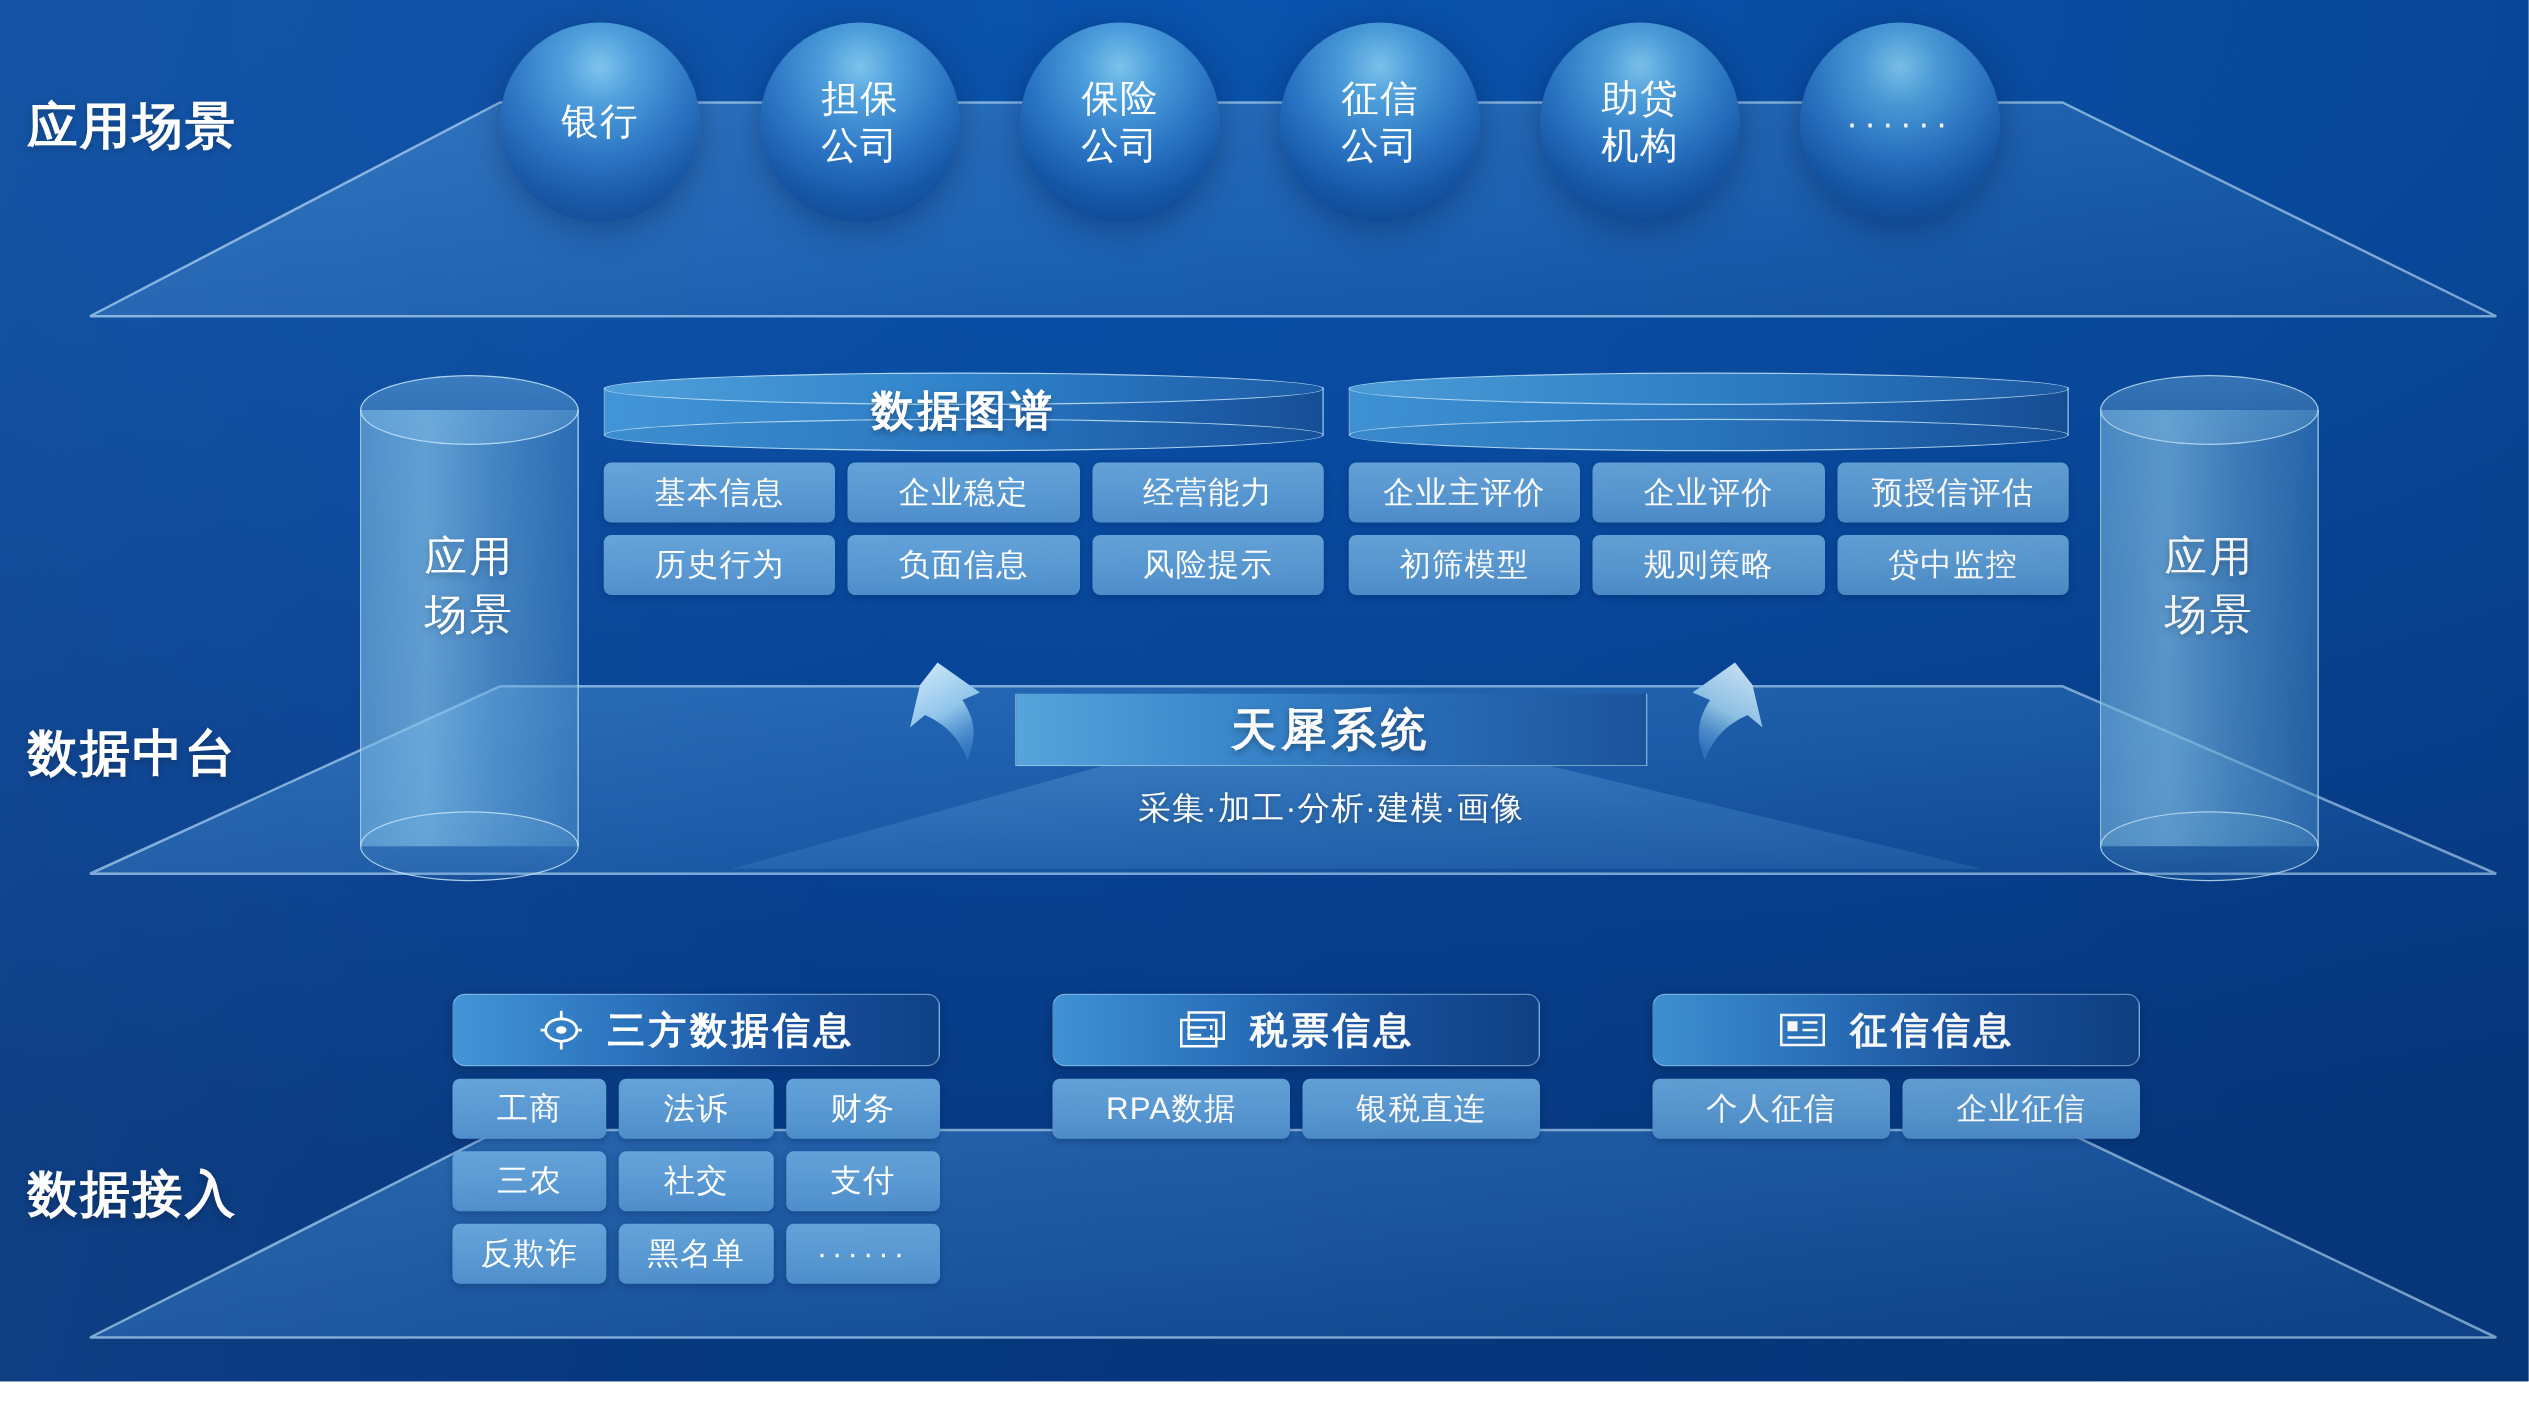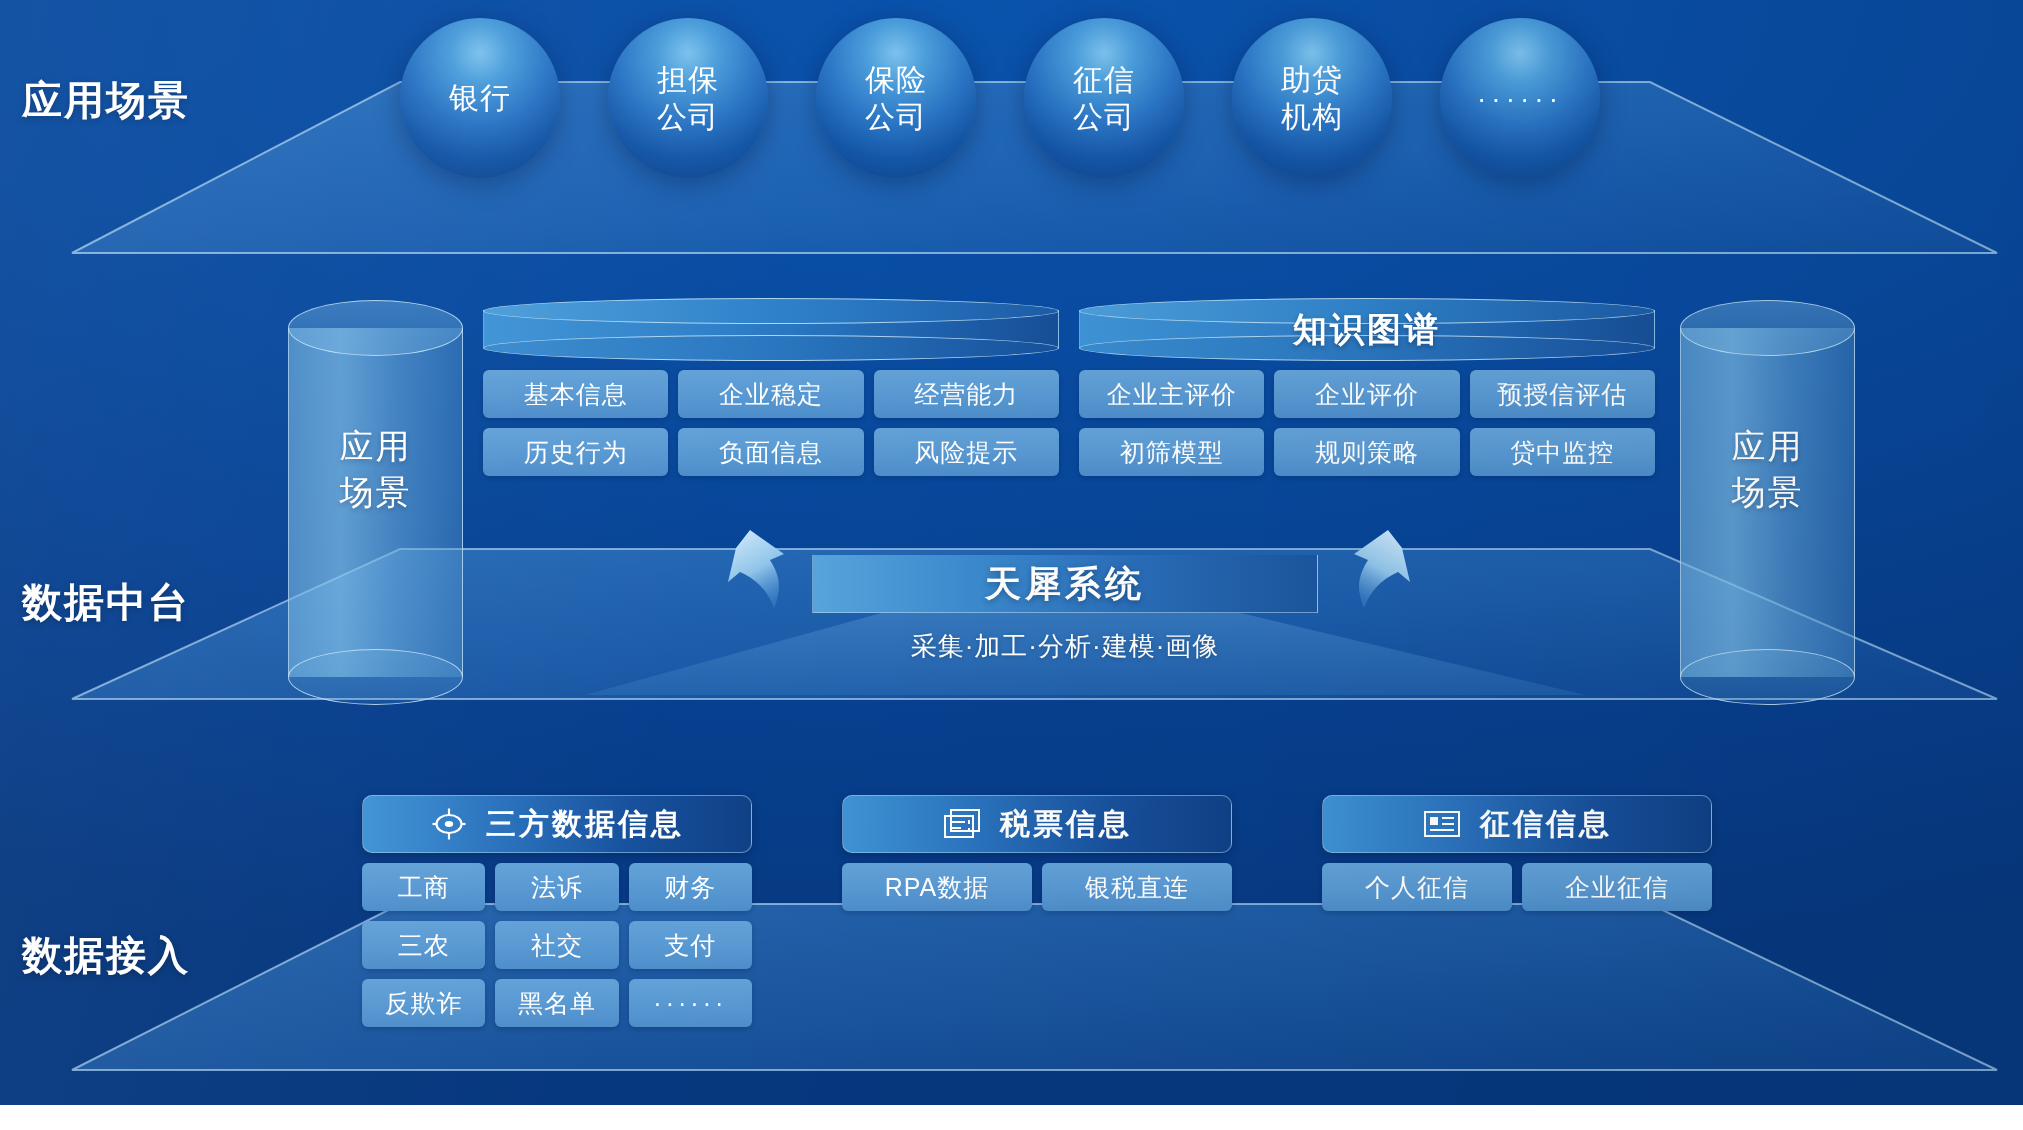--- a/index.html
+++ b/index.html
@@ -262,37 +262,37 @@
         <div>应用</div>
         <div>场景</div>
       </div>
     </div>
 
     <div class="graph-block" style="left:483px;top:298px;width:576px;">
       <div class="disc">
         <div class="disc-side"></div>
         <div class="disc-ell disc-bot"></div>
         <div class="disc-ell disc-top"></div>
+        <div class="disc-title">数据图谱</div>
       </div>
       <div class="tag-grid">
         <div class="tag">基本信息</div>
         <div class="tag">企业稳定</div>
         <div class="tag">经营能力</div>
         <div class="tag">历史行为</div>
         <div class="tag">负面信息</div>
         <div class="tag">风险提示</div>
       </div>
     </div>
 
     <div class="graph-block" style="left:1079px;top:298px;width:576px;">
       <div class="disc">
         <div class="disc-side"></div>
         <div class="disc-ell disc-bot"></div>
         <div class="disc-ell disc-top"></div>
-        <div class="disc-title">知识图谱</div>
       </div>
       <div class="tag-grid">
         <div class="tag">企业主评价</div>
         <div class="tag">企业评价</div>
         <div class="tag">预授信评估</div>
         <div class="tag">初筛模型</div>
         <div class="tag">规则策略</div>
         <div class="tag">贷中监控</div>
       </div>
     </div>

